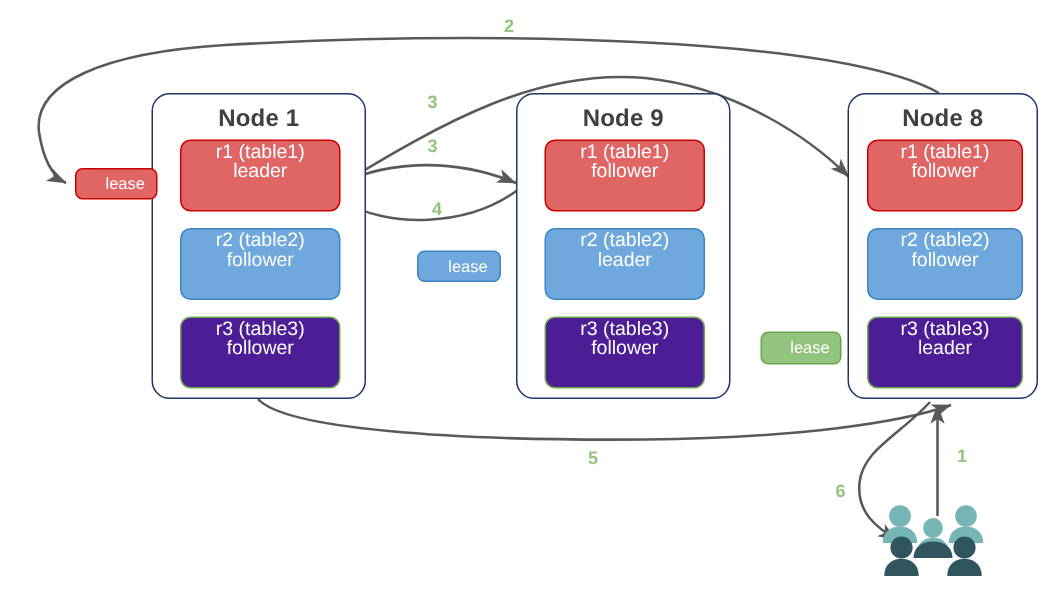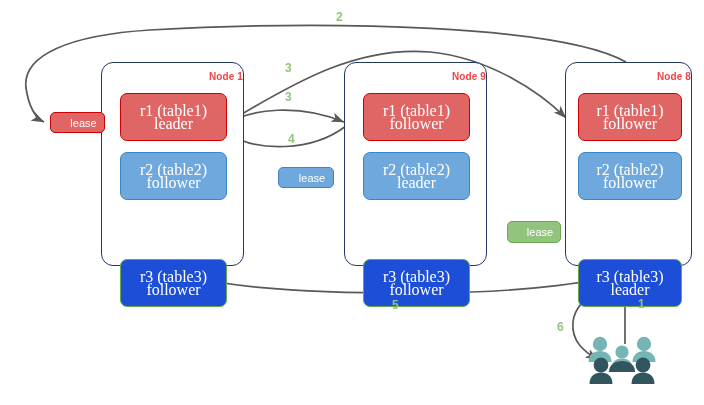--- a/index.html
+++ b/index.html
@@ -12,44 +12,42 @@
     position:absolute;
     border:1.6px solid #1f3864;
     border-radius:12px;
     background:#ffffff;
     box-sizing:border-box;
   }
   .node-title{
     position:absolute;
     left:0;right:0;
     top:8px;
-    text-align:right;
-    font-size:10px;
+    text-align:center;
+    font-size:16px;
     font-weight:bold;
-    color:#ef4444;
+    color:#404040;
     letter-spacing:.1px;
   }
   .replica{
     position:absolute;
     box-sizing:border-box;
     border-radius:7px;
     display:flex;
     flex-direction:column;
     align-items:center;
-    justify-content:center;
     color:#ffffff;
-    font-size:16px;
+    font-size:13px;
     line-height:13px;
     text-align:center;
-    font-family:Liberation Serif, serif;
   }
   .replica span{display:block;}
   .rep-red{background:#e06666;border:1.4px solid #cc0000;}
   .rep-blue{background:#6fa8dc;border:1.4px solid #3d85c6;}
-  .rep-green{background:#1d4ed8;border:1.4px solid #6aa84f;margin-top:48px;}
+  .rep-green{background:#4c1d95;border:1.4px solid #6aa84f;}
 
   .lease{
     position:absolute;
     box-sizing:border-box;
     border-radius:5px;
     display:flex;
     align-items:center;
     justify-content:center;
     color:#ffffff;
     font-size:11px;

